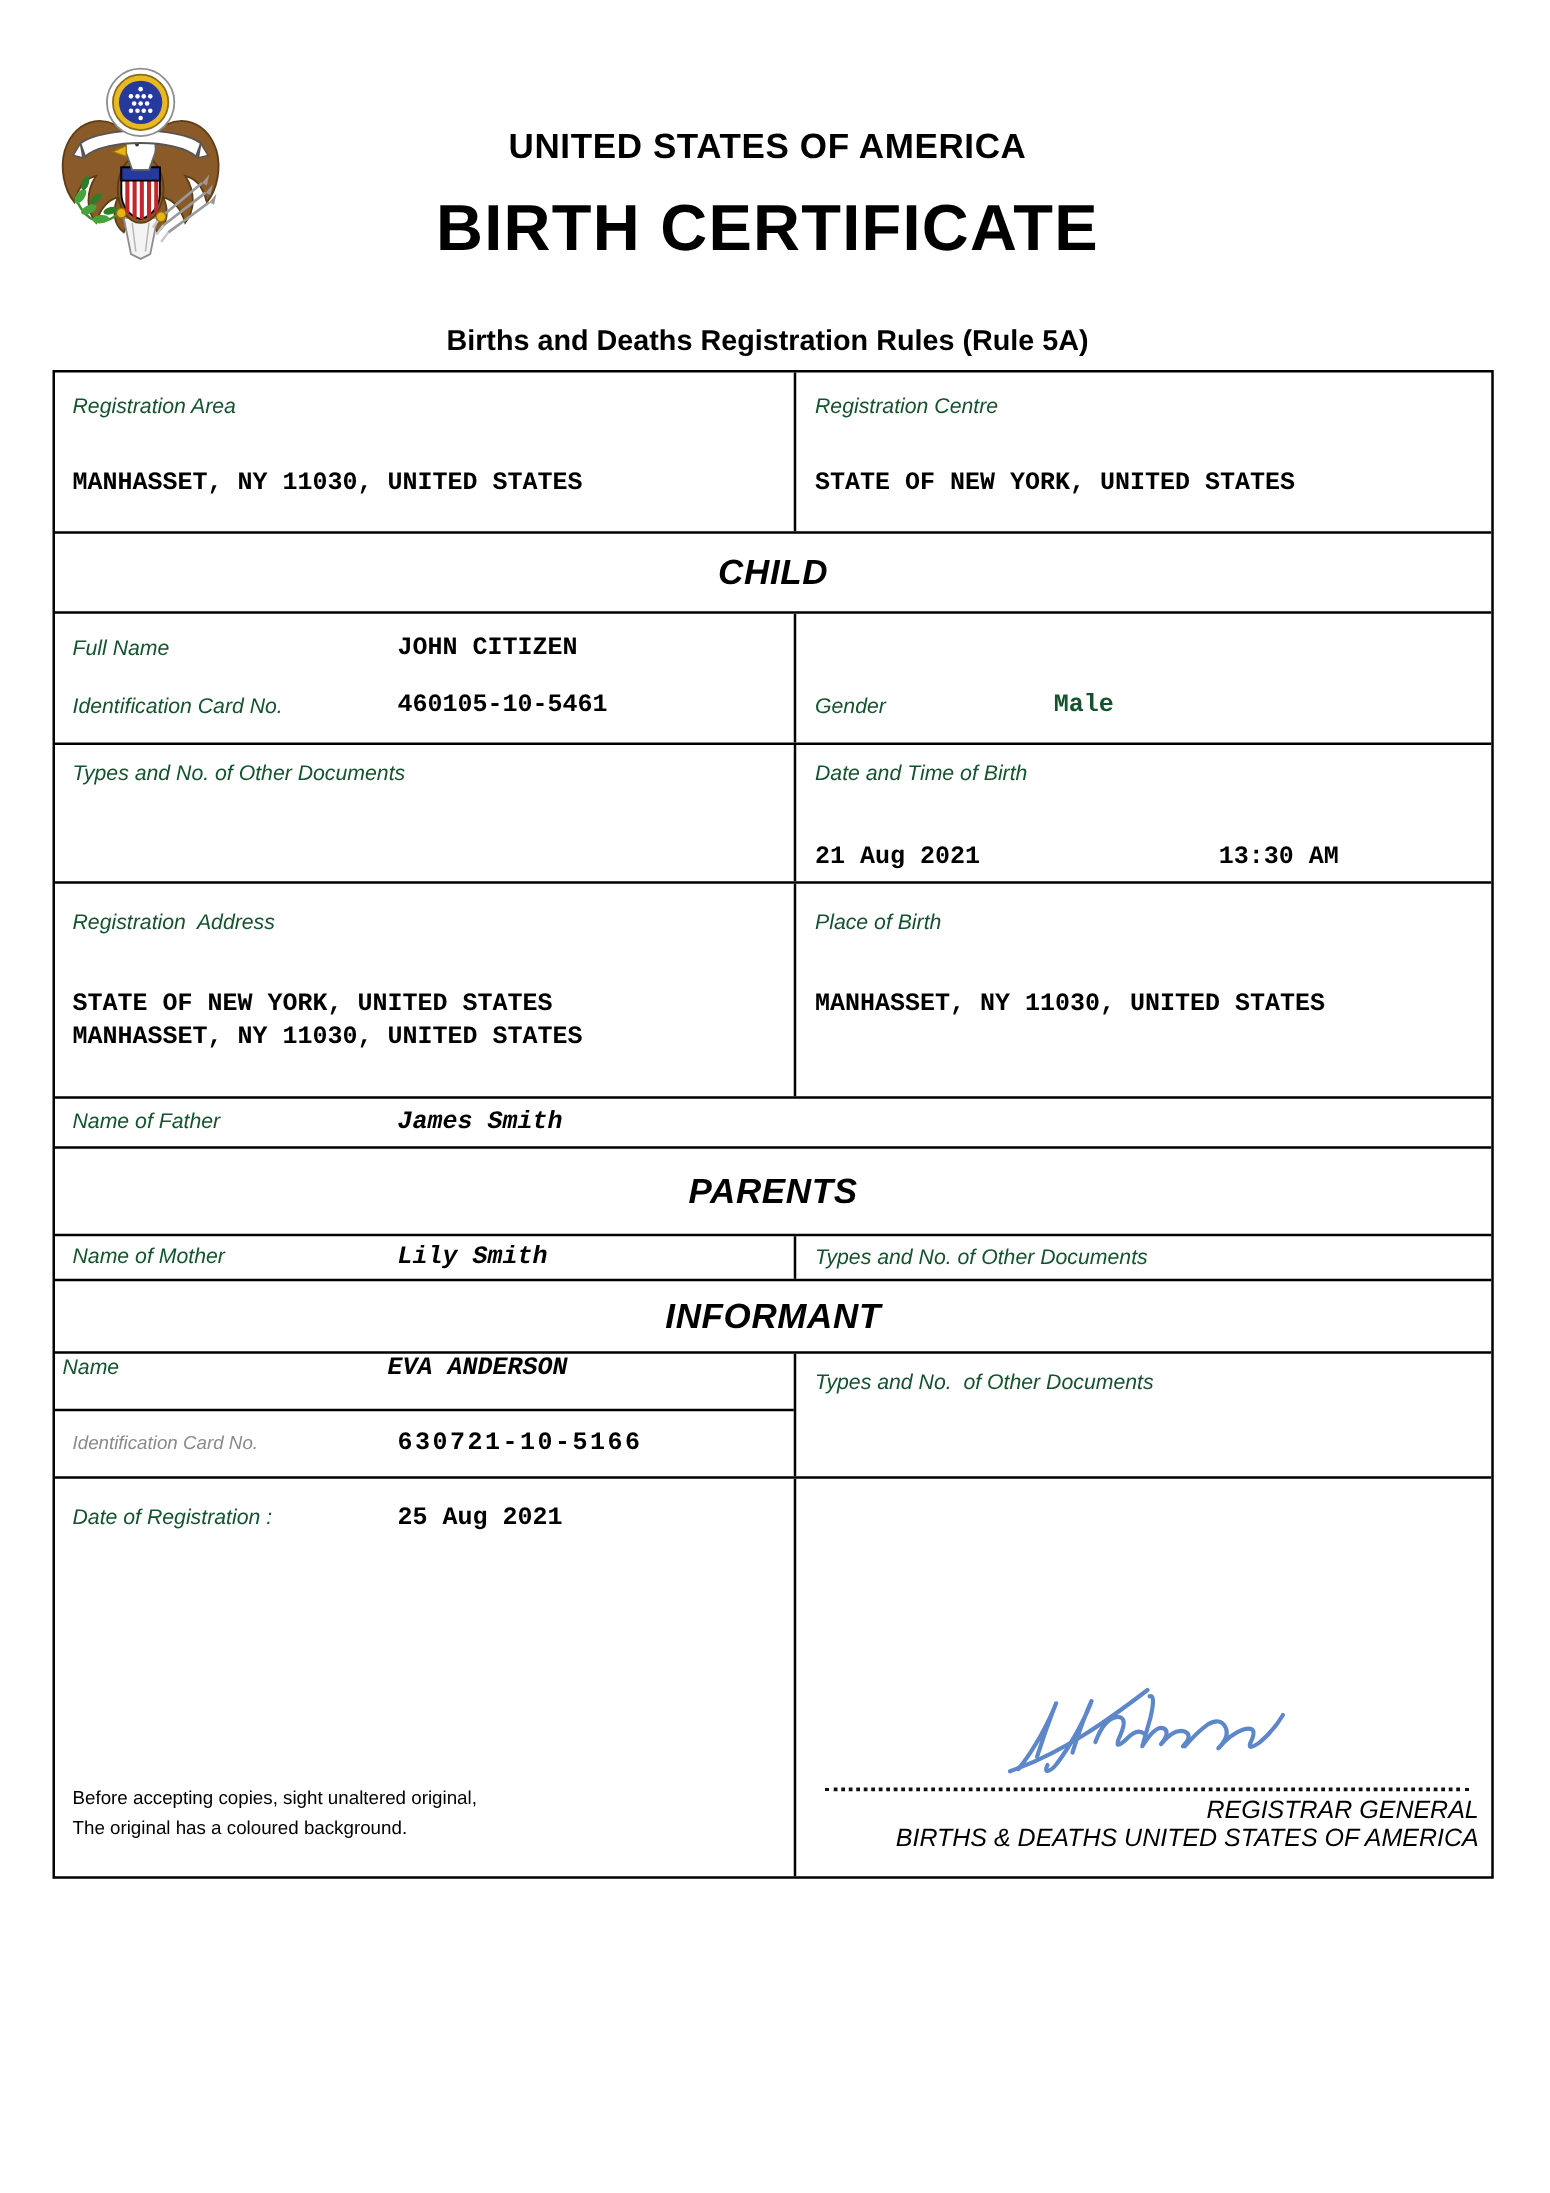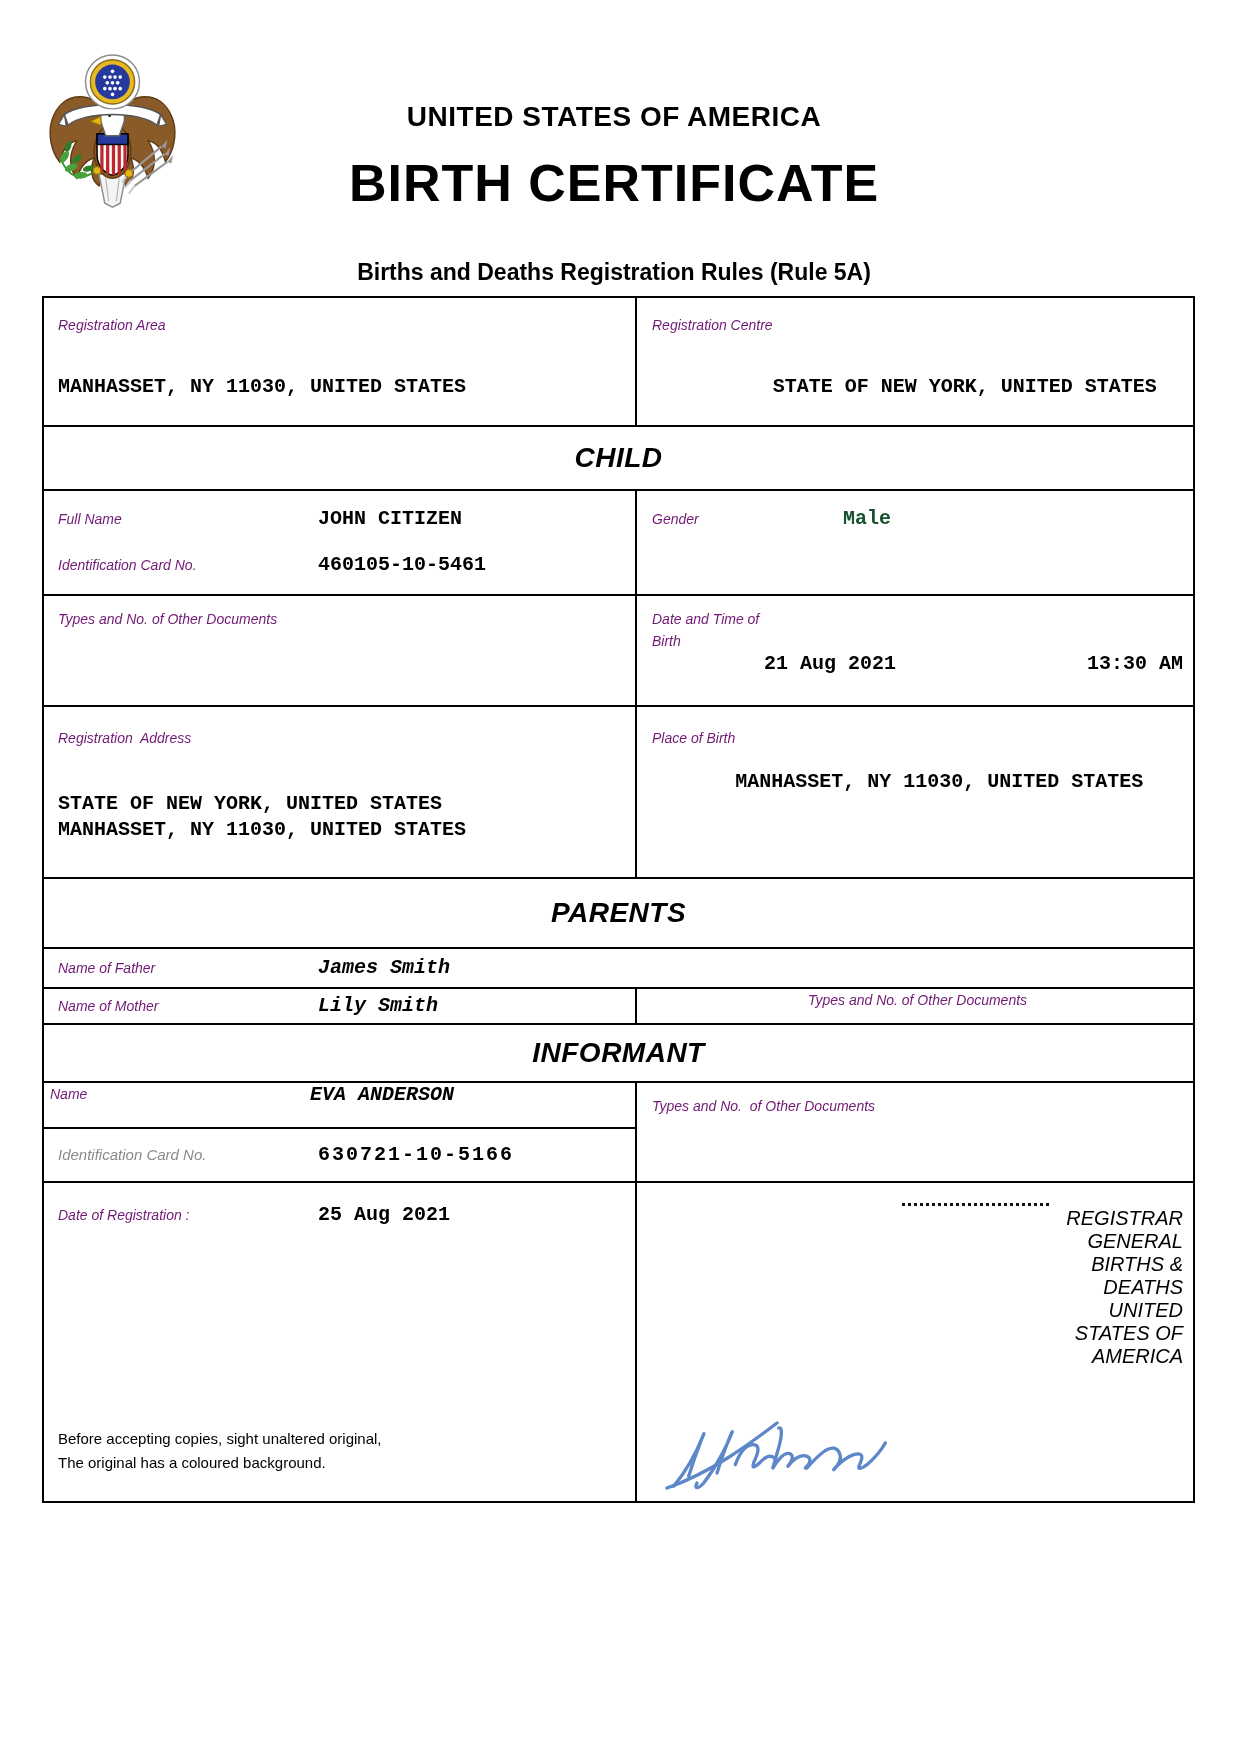--- a/index.html
+++ b/index.html
@@ -14,27 +14,27 @@
   .seal{position:absolute;left:45px;top:53px;width:135px;height:157px;}
 
   
   .cert-table{position:absolute;left:42px;top:296px;width:1153px;border:2px solid #000;
               box-sizing:border-box;background:#fff;}
   .trow{box-sizing:border-box;border-bottom:2px solid #000;display:flex;}
   .trow.last{border-bottom:none;}
   .cl{width:591px;box-sizing:border-box;padding-left:14px;padding-right:8px;
       display:flex;flex-direction:column;}
   .cr{flex:1;border-left:2px solid #000;box-sizing:border-box;padding-left:15px;padding-right:10px;
-      display:flex;flex-direction:row;}
+      display:flex;flex-direction:column;}
   .cl.nopad{padding:0;}
 
   .sec-head{align-items:center;justify-content:center;}
   .sec-title{font-style:italic;font-weight:700;font-size:28px;letter-spacing:.5px;}
 
-  .lbl{font-style:italic;font-size:14px;color:#701a75;white-space:pre-wrap;line-height:22px;}
+  .lbl{font-style:italic;font-size:17px;color:#14532d;white-space:pre-wrap;line-height:22px;}
   .lbl.gray{color:#8a8a8a;font-size:15px;}
   .lblw{width:260px;flex:none;}
   .lblg{width:191px;flex:none;}
   .val{font-family:"Liberation Mono","DejaVu Sans Mono",monospace;font-weight:700;font-size:20px;
        line-height:24px;white-space:pre;}
   .val.it{font-style:italic;}
   .val.light{font-weight:700;color:#14532d;}
   .val.sp{letter-spacing:2px;}
   .kv{display:flex;align-items:baseline;}
   .slot325{width:323px;flex:none;}
@@ -188,31 +188,31 @@
         </div>
       </div>
       <div class="cr pt20">
         <div class="lbl">Place of Birth</div>
         <div class="mt42">
           <div class="addr-line">MANHASSET, NY 11030, UNITED STATES</div>
         </div>
       </div>
     </div>
 
-    <div class="trow sec-head" style="height:70px">
-      <div class="sec-title">PARENTS</div>
-    </div>
-
     <div class="trow" style="height:40px">
       <div class="cl vcenter" style="width:100%">
         <div class="kv">
           <span class="lbl lblw">Name of Father</span>
           <span class="val it">James Smith</span>
         </div>
       </div>
+    </div>
+
+    <div class="trow sec-head" style="height:70px">
+      <div class="sec-title">PARENTS</div>
     </div>
 
     <div class="trow" style="height:36px">
       <div class="cl vcenter">
         <div class="kv">
           <span class="lbl lblw">Name of Mother</span>
           <span class="val it">Lily Smith</span>
         </div>
       </div>
       <div class="cr vcenter">

